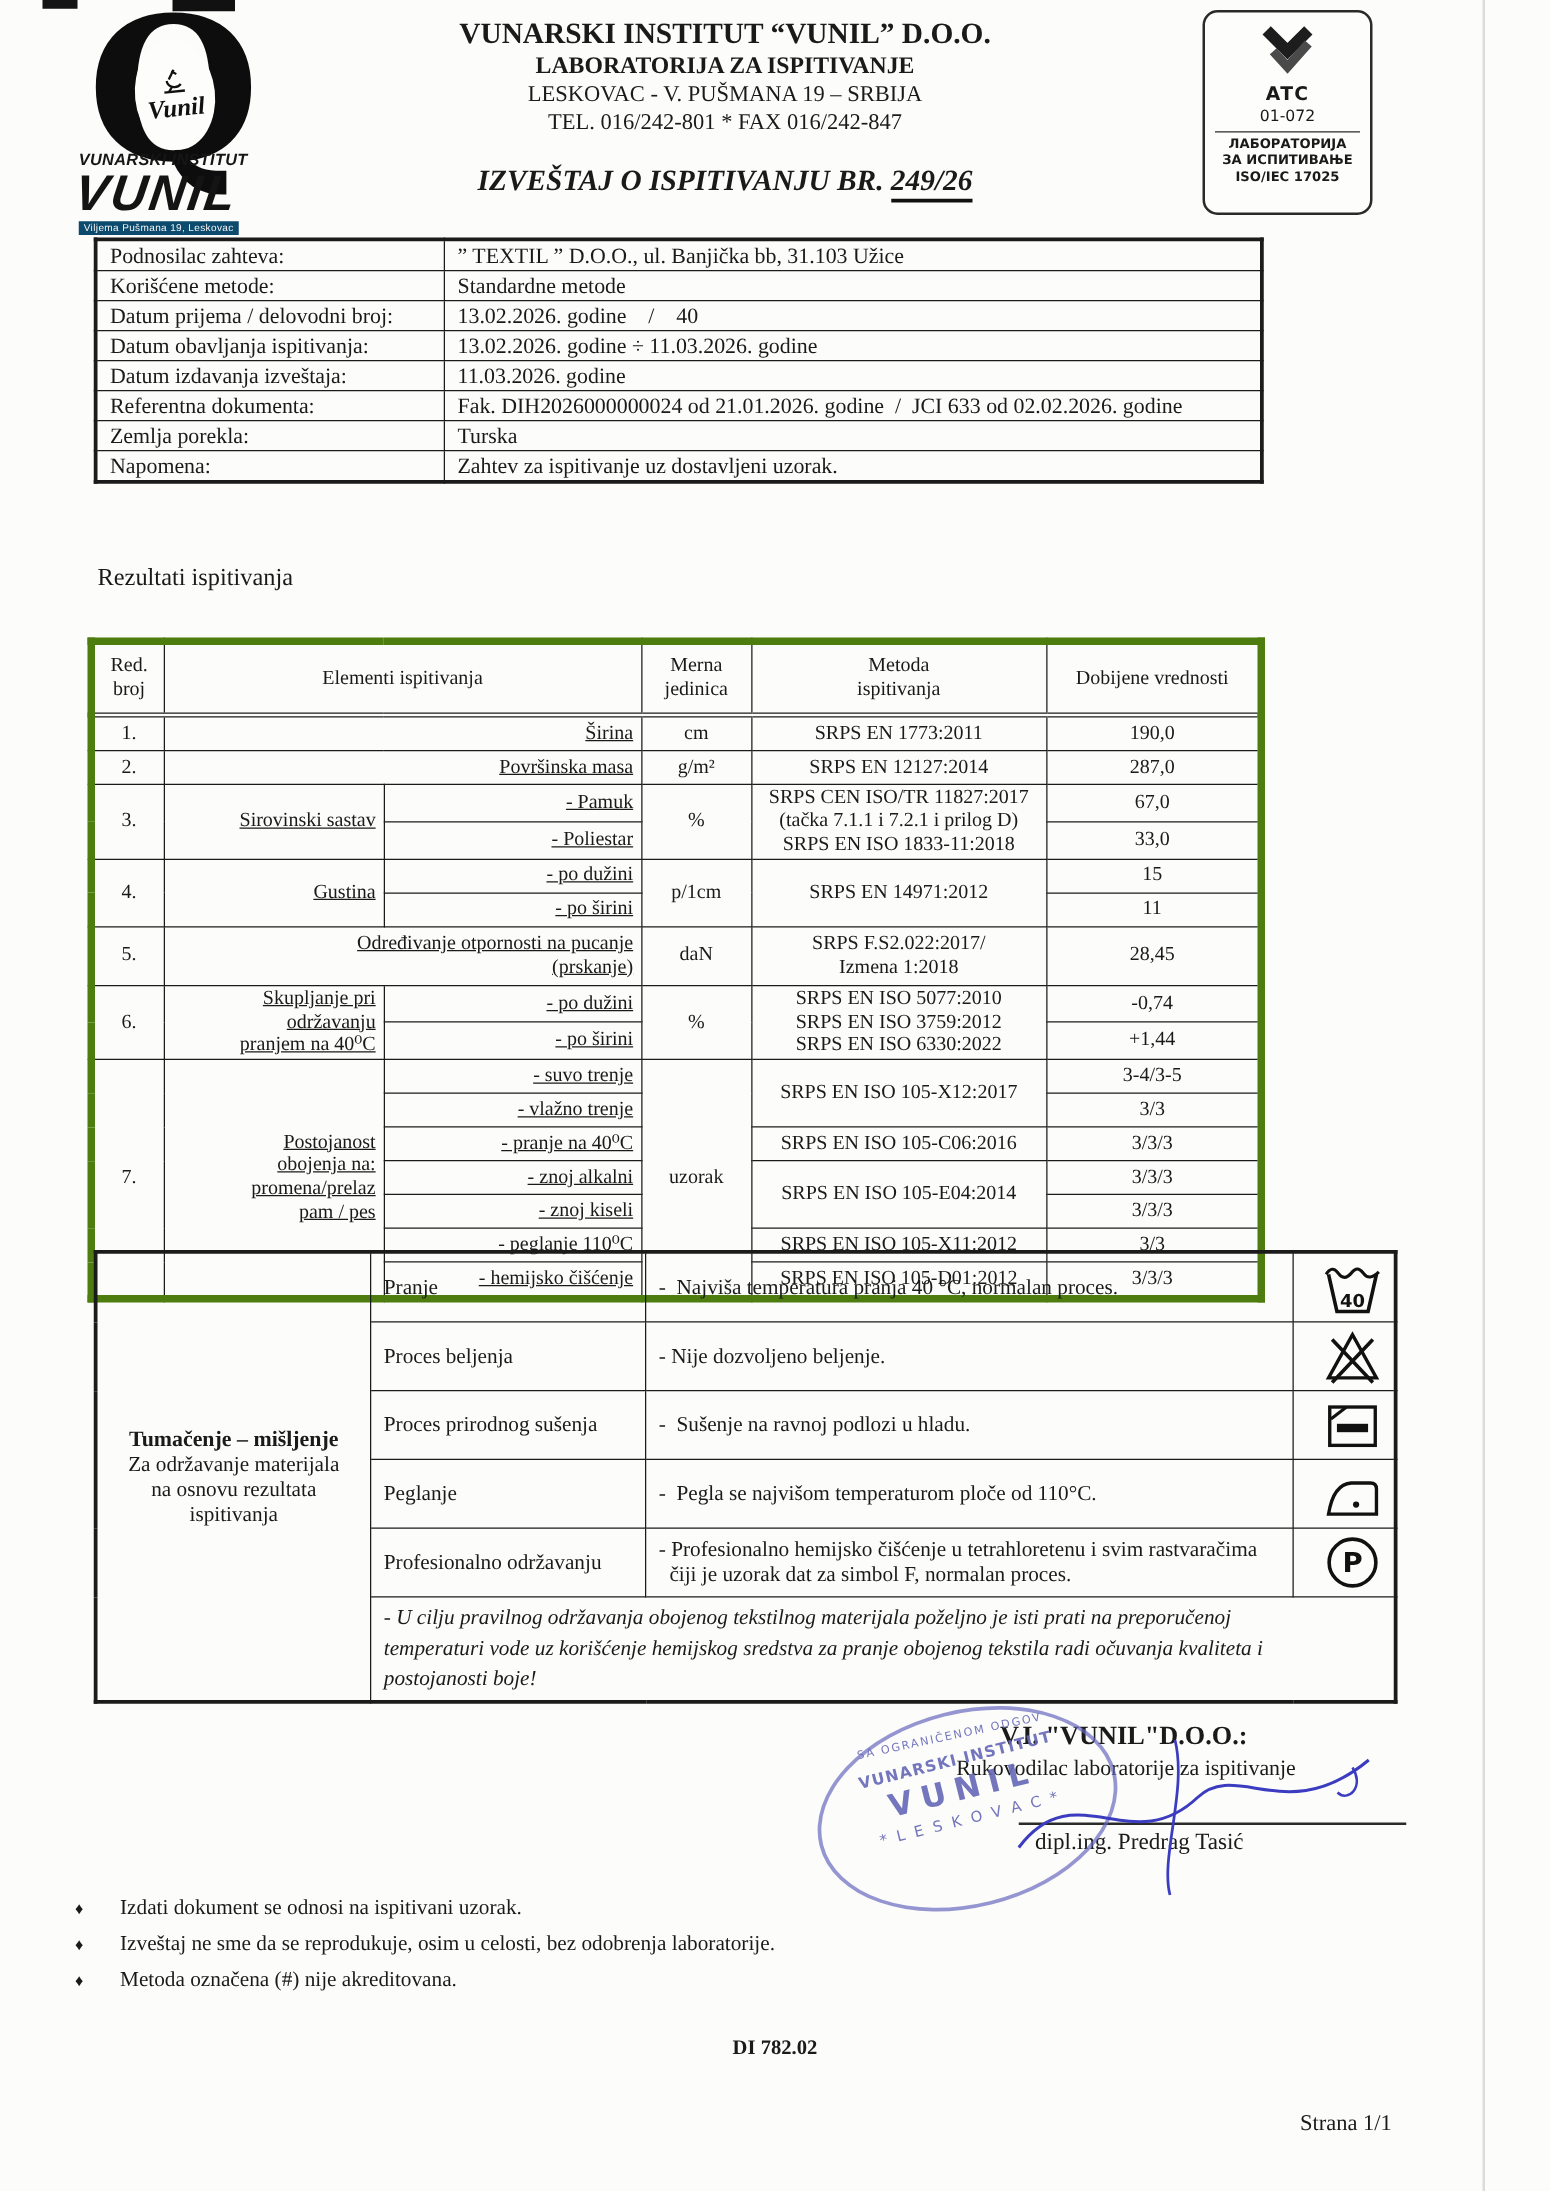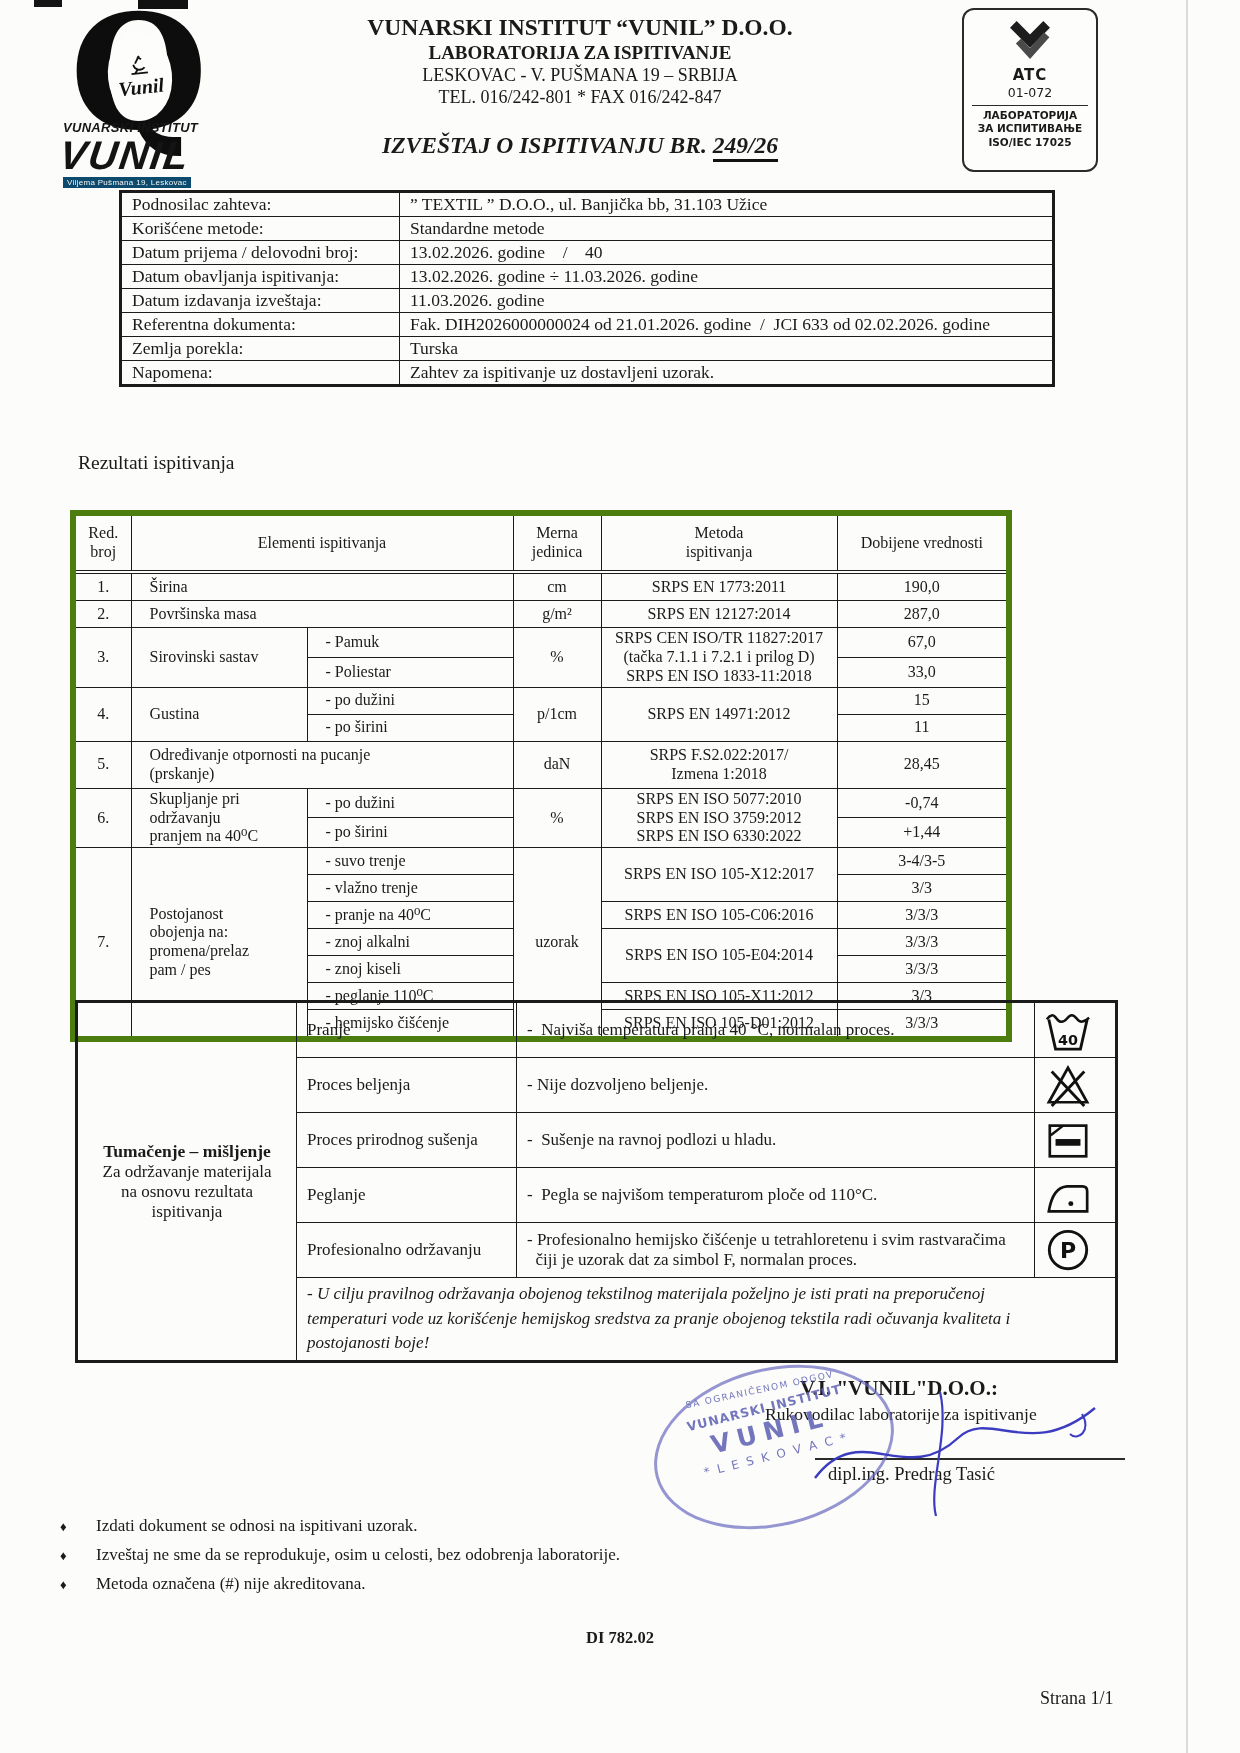--- a/index.html
+++ b/index.html
@@ -41,42 +41,42 @@
            font-family:"DejaVu Sans", "Liberation Sans", sans-serif; text-align:center; background:#fdfdfb; }
   .badge svg { margin-top:8px; }
   .badge-atc { font-size:15px; font-weight:bold; letter-spacing:1px; margin-top:-2px; }
   .badge-code { font-size:12.5px; margin-top:1px; }
   .badge-div { border-top:1.5px solid #2a2a2a; margin:5px 8px 3px 8px; }
   .badge-l12 { font-size:10.5px; font-weight:bold; line-height:1.25; }
   .badge-l3 { font-size:10.5px; font-weight:bold; margin-top:1px; }
 
   
   table { border-collapse:collapse; table-layout:fixed; }
-  .info-table { left:75px; top:190px; width:936px; border:3px solid #1b1b1b;margin-left:44px; }
+  .info-table { left:75px; top:190px; width:936px; border:3px solid #1b1b1b; }
   .info-table td { border:1.6px solid #1b1b1b; font-size:17.5px; padding:1px 10px; height:20px; vertical-align:middle; }
   .info-table td.lbl { width:257px; }
 
   
   .section-title { left:78px; top:452px; font-size:19.5px; }
   .results-table { left:70px; top:510px; width:936px; border:6px solid #4d7c0f; }
   .results-table th, .results-table td { border:1.6px solid #1b1b1b; font-size:16px; font-weight:normal;
       text-align:center; vertical-align:middle; padding:1px 6px; line-height:1.18; }
   .results-table thead th { height:52px; border-bottom:4px double #1b1b1b; }
   .results-table td { height:24px; }
-  .results-table td.left { text-align:left; padding-left:18px; }
+  .results-table td.left { text-align:right; padding-left:8px;text-decoration:underline; }
   .results-table td.tall2 { height:44px; }
 
   
   .care-table { left:75px; top:1000px; width:1040px; border:3px solid #1b1b1b; }
   .care-table td { border:1.6px solid #1b1b1b; font-size:17px; vertical-align:middle; padding:4px 10px; }
   .care-head { text-align:center; }
   .care-head .b { font-weight:bold; font-size:17.5px; }
   .care-label { }
   .care-desc { }
-  .care-icon-cell { text-align:left; padding:2px; }
+  .care-icon-cell { text-align:right; padding:2px; }
   .care-note { font-style:italic; font-size:17px; padding:6px 12px; line-height:1.45; }
   .care-row { height:44px; }
   .care-row-tall { height:54px; }
 
   
   .stamp { left:652px; top:1368px; width:238px; height:152px; border:3px solid rgba(100,102,190,0.75);
            border-radius:50%; transform:rotate(-14deg); color:#6568b6; text-align:center;
            font-family:"DejaVu Sans", sans-serif; opacity:0.9; z-index:2; }
   .stamp-arc { font-size:9px; letter-spacing:1.5px; margin-top:12px; transform:rotate(2deg); }
   .stamp-l1 { font-size:12.5px; font-weight:bold; letter-spacing:1px; margin-top:6px; }

